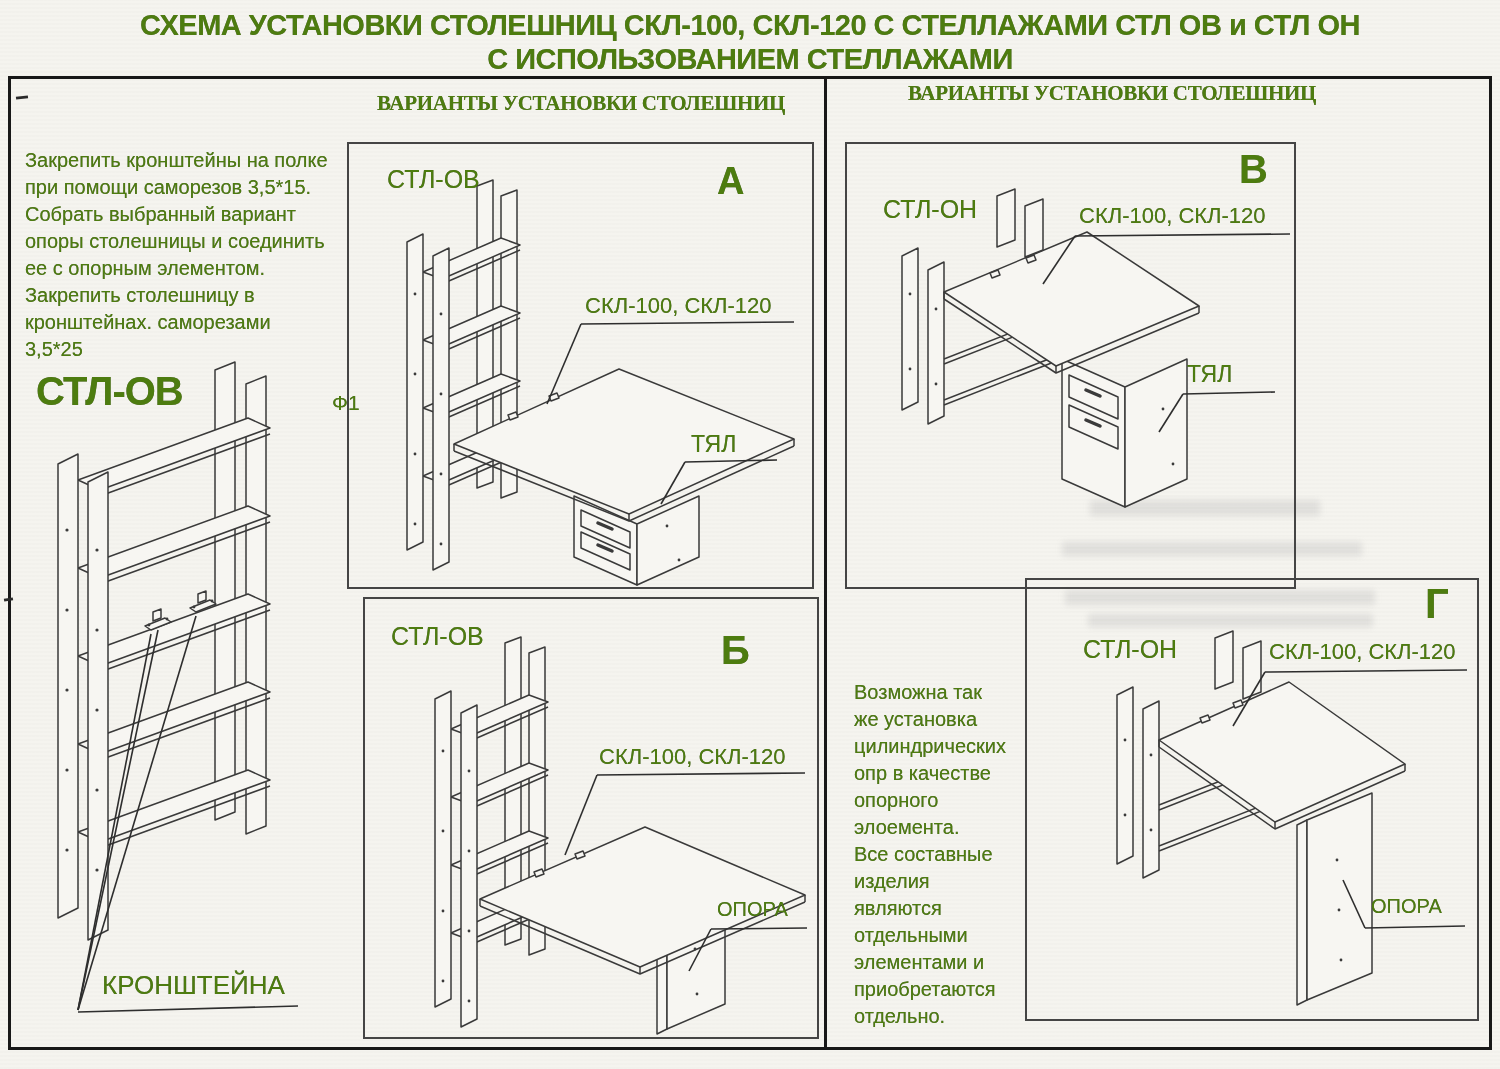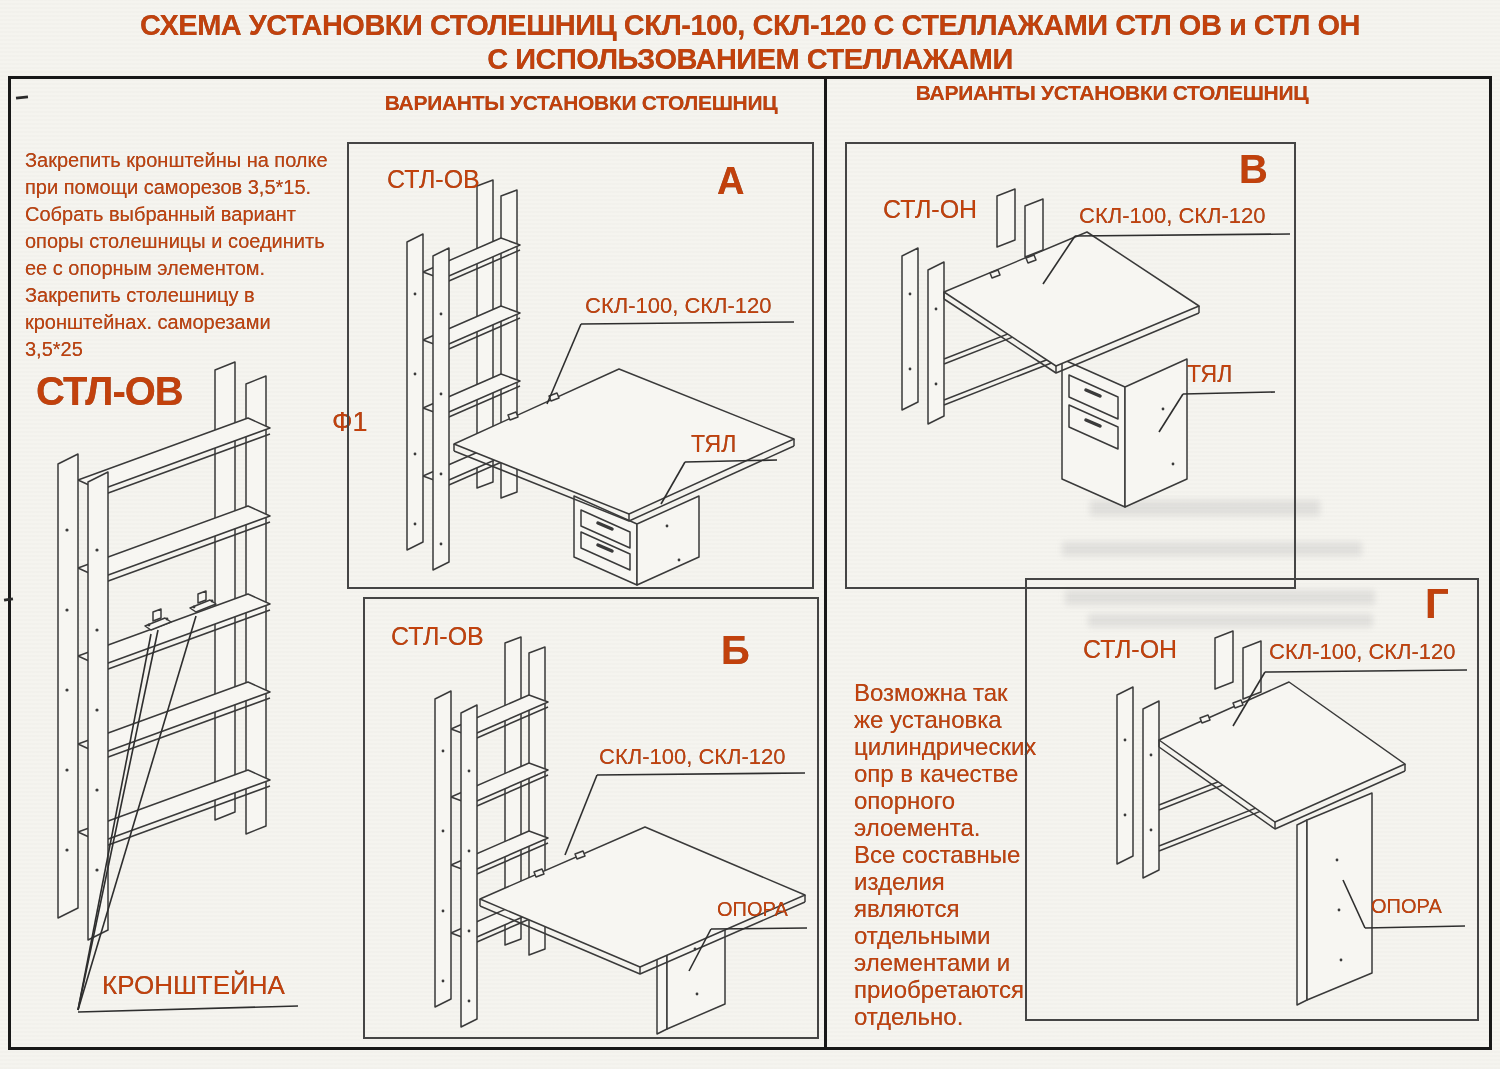--- a/index.html
+++ b/index.html
@@ -3,25 +3,25 @@
 <meta charset="utf-8">
 <style>
   html,body{margin:0;padding:0;}
   body{
     width:1500px;height:1069px;position:relative;overflow:hidden;
     background:#f5f4ef;
     background-image:repeating-linear-gradient(0deg, rgba(0,0,0,0.012) 0 2px, transparent 2px 4px);
     font-family:"Liberation Sans",sans-serif;color:#1c1c1c;
   }
   .abs{position:absolute;}
-  .lbl{position:absolute;color:#c2410c;white-space:nowrap;line-height:1.05;
+  .lbl{position:absolute;color:#4d7c0f;white-space:nowrap;line-height:1.05;
        text-shadow:0 0 0.5px rgba(20,20,20,0.55);}
   .pre{white-space:pre-line;margin-top:29px;}
   .title{left:0;right:0;text-align:center;font-weight:700;font-size:29px;letter-spacing:-0.5px;}
-  .hdr{text-align:center;font-weight:700;font-size:21px;line-height:26px;letter-spacing:-0.3px;white-space:nowrap;}
+  .hdr{text-align:center;font-weight:700;font-size:21px;line-height:26px;letter-spacing:-0.3px;white-space:nowrap;font-family:Liberation Serif, serif;}
   .frame{position:absolute;border:3px solid #181818;}
   .panel{position:absolute;border:2px solid #454545;z-index:2;}
   .panel .lbl{z-index:3;}
   .divider{position:absolute;width:3px;background:#181818;z-index:1;}
   .big-label{font-weight:700;font-size:40px;letter-spacing:-1px;}
   .panel-letter{font-weight:700;}
   .smudge{position:absolute;background:rgba(108,108,116,0.14);filter:blur(3px);border-radius:3px;z-index:1;}
   .tick{position:absolute;background:#2a2a2a;}
   svg{position:absolute;overflow:visible;}
   svg .ink{stroke:#3a3a3a;stroke-width:1.5;fill:#f7f6f2;stroke-linejoin:round;}
@@ -105,21 +105,21 @@
     <line class="lead" x1="28" y1="652" x2="248" y2="646"></line>
   </g>
 </svg>
 
 <div class="lbl" style="left:102px;top:972px;font-size:26px">КРОНШТЕЙНА</div>
 
 <div class="lbl hdr" style="left:350px;top:90px;width:462px">
   <div>ВАРИАНТЫ УСТАНОВКИ СТОЛЕШНИЦ</div>
 </div>
 
-<div class="lbl" style="left:332px;top:408px;font-size:27px">Ф1</div>
+<div class="lbl" style="left:332px;top:392px;font-size:21px">Ф1</div>
 
 <div class="panel" style="left:347px;top:142px;width:463px;height:443px">
   <svg style="left:0;top:0" width="463" height="443" viewBox="0 0 463 443">
     <g>
       <polygon class="ink" points="128,42 144,36 144,338 128,344"></polygon>
       <polygon class="ink" points="152,52 168,46 168,348 152,354"></polygon>
     </g>
     <g>
       <polygon class="ink" points="74,128 152,94 171,101 93,135"></polygon>
         <polyline class="wire" points="93,140 171,106"></polyline>
@@ -227,21 +227,21 @@
   <div class="lbl" style="left:26px;top:24px;font-size:25px">СТЛ-ОВ</div>
   <div class="lbl panel-letter" style="left:356px;top:30px;font-size:40px">Б</div>
   <div class="lbl" style="left:234px;top:146px;font-size:22px">СКЛ-100, СКЛ-120</div>
   <div class="lbl" style="left:352px;top:300px;font-size:20px">ОПОРА</div>
 </div>
 
 <div class="lbl hdr" style="left:862px;top:80px;width:500px">
   <div>ВАРИАНТЫ УСТАНОВКИ СТОЛЕШНИЦ</div>
 </div>
 
-<div class="lbl pre" style="left:854px;top:650px;font-size:24px;line-height:27px;white-space:pre-line">Возможна так
+<div class="lbl pre" style="left:854px;top:650px;font-size:20px;line-height:27px;white-space:pre-line">Возможна так
 же установка
 цилиндрических
 опр в качестве
 опорного
 элоемента.
 Все составные
 изделия
 являются
 отдельными
 элементами и

